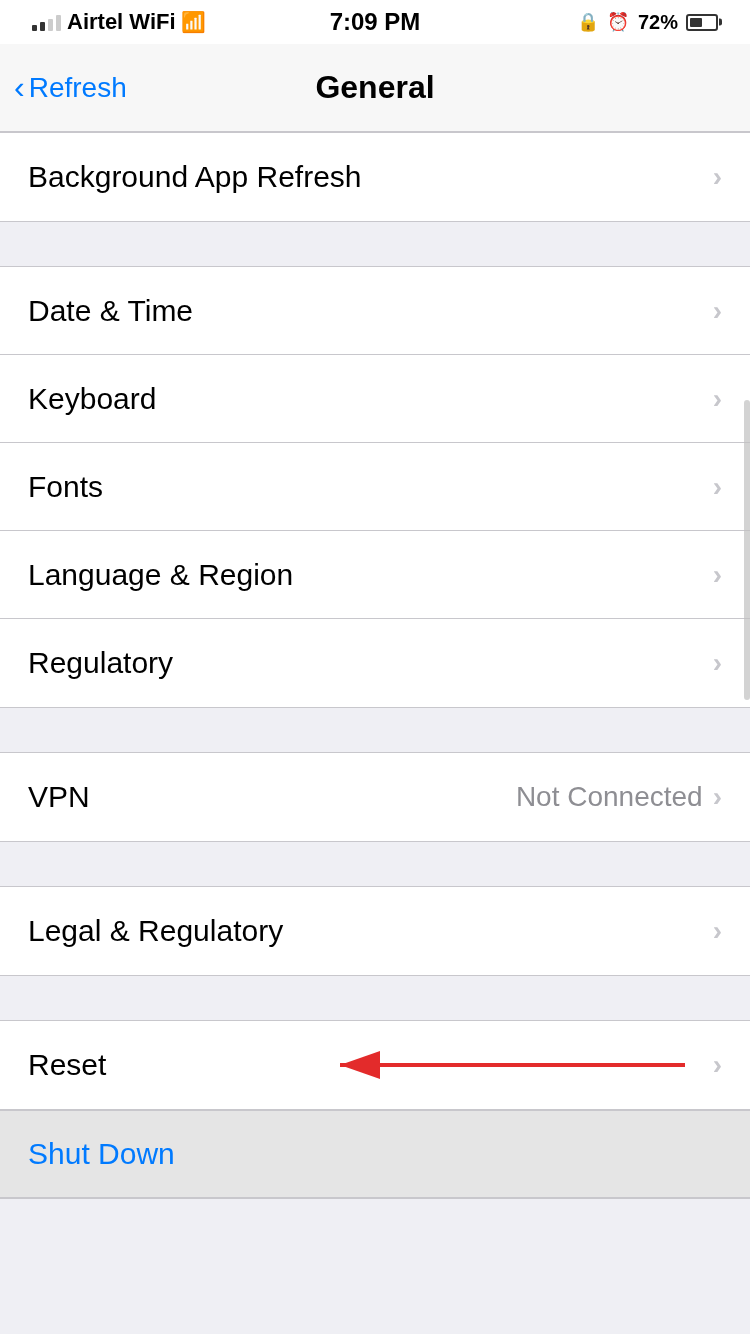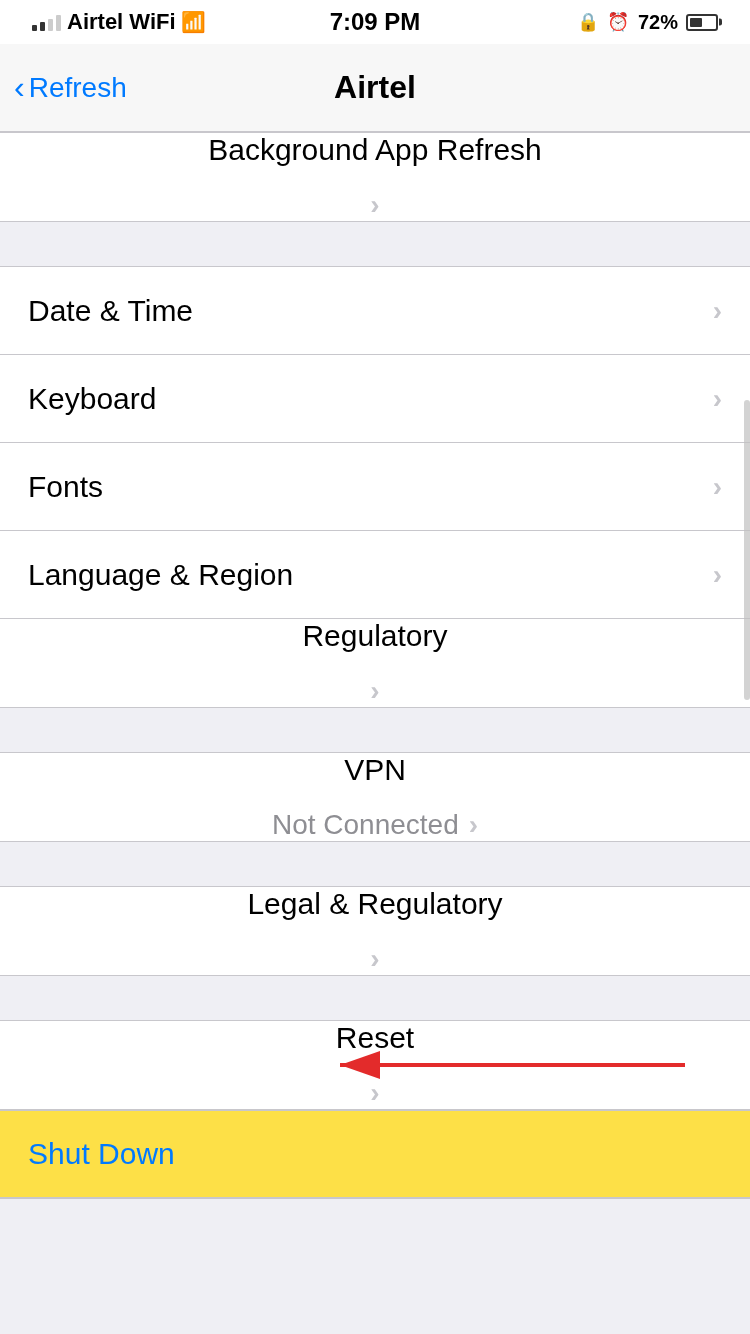--- a/index.html
+++ b/index.html
@@ -175,21 +175,20 @@
       display: flex;
       align-items: center;
       justify-content: space-between;
       padding: 0 28px;
       border-bottom: 1px solid #c8c7cc;
       cursor: pointer;
     }
 
     .list-item:last-child {
       border-bottom: none;
-      flex-direction: column;
     }
 
     .list-item-label {
       font-size: 30px;
       color: #000;
     }
 
     .list-item-right {
       display: flex;
       align-items: center;
@@ -202,21 +201,21 @@
     }
 
     .chevron-right {
       color: #c7c7cc;
       font-size: 28px;
       font-weight: 600;
     }
 
     
     .shutdown-item {
-      background: #fde047;
+      background: #e5e5e5;
       min-height: 88px;
       display: flex;
       align-items: center;
       padding: 0 28px;
       border-bottom: 1px solid #c8c7cc;
     }
 
     .shutdown-label {
       font-size: 30px;
       color: #007aff;
@@ -262,21 +261,21 @@
       <div class="battery-fill"></div>
     </div>
   </div>
 </div>
 
 <div class="nav-bar">
   <div class="back-button">
     <span class="back-chevron">‹</span>
     <span class="back-label">Refresh</span>
   </div>
-  <span class="nav-title">Airtel</span>
+  <span class="nav-title">General</span>
 </div>
 
 <div class="list-section">
   <div class="list-item">
     <span class="list-item-label">Background App Refresh</span>
     <div class="list-item-right">
       <span class="chevron-right">›</span>
     </div>
   </div>
 </div>

